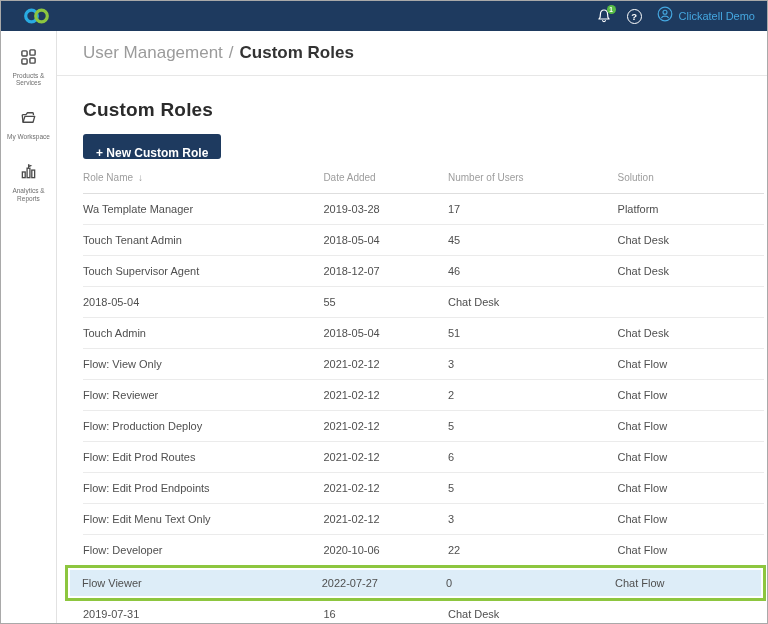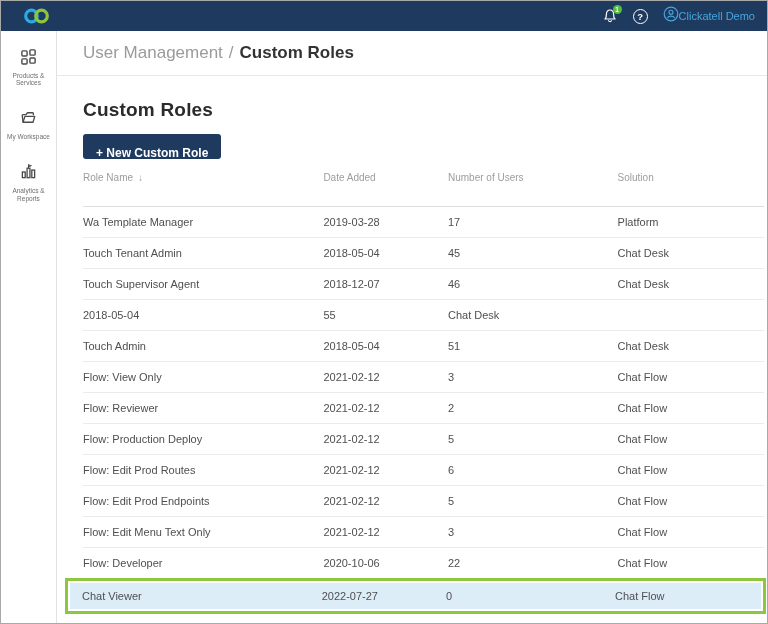--- a/index.html
+++ b/index.html
@@ -28,21 +28,21 @@
     background:#57bb46; border-radius:50%;
     color:#fff; font-size:6.5px; font-weight:bold;
     display:flex; align-items:center; justify-content:center;
   }
   .help-btn {
     width:15px; height:15px; border:1.3px solid #fff; border-radius:50%;
     color:#fff; font-size:9.5px; font-weight:bold;
     display:flex; align-items:center; justify-content:center;
     cursor:pointer;
   }
-  .user-chip { display:flex; align-items:center; cursor:pointer; }
+  .user-chip { display:flex; align-items:center; gap:6px; cursor:pointer; }
   .user-name { color:#45a7e0; font-size:11px; }
   
   .body-row { flex:1; display:flex; min-height:0; }
   .sidebar {
     flex:0 0 56px; width:56px;
     border-right:1px solid #e2e2e2;
     display:flex; flex-direction:column; align-items:center;
     padding-top:17px; gap:23px;
   }
   .side-item { display:flex; flex-direction:column; align-items:center; gap:3px; width:100%; cursor:pointer; }
@@ -67,21 +67,21 @@
   .btn-primary {
     margin-top:13px; display:inline-block;
     background:#1e3a5f; color:#fff;
     border:none; border-radius:3px;
     font-size:12px; font-weight:bold; font-family:inherit;
     height:25px; padding:12px 13px; cursor:pointer;
   }
   
   .thead {
     display:grid; grid-template-columns:35.3% 18.3% 24.9% auto;
-    margin-top:11px; padding-bottom:23px;
+    margin-top:11px; padding-bottom:10px;
     border-bottom:1px solid #dedede;
     font-size:10px; color:#9d9d9d;
   }
   .th { display:flex; align-items:center; cursor:pointer; }
   .sort-arrow { margin-left:5px; font-size:10px; color:#9d9d9d; }
   .row {
     display:grid; grid-template-columns:35.3% 18.3% 24.9% auto;
     height:31px; align-items:center;
     border-bottom:1px solid #ebebeb;
     font-size:11px; color:#4f4f4f;
@@ -267,21 +267,21 @@
     <div class="cell">Chat Flow</div>
   </div>
             <div class="row">
     <div class="cell">Flow: Developer</div>
     <div class="cell">2020-10-06</div>
     <div class="cell">22</div>
     <div class="cell">Chat Flow</div>
   </div>
             <div class="hl-band">
               <div class="row">
-    <div class="cell">Chat Viewer</div>
+    <div class="cell">Flow Viewer</div>
     <div class="cell">2022-07-27</div>
     <div class="cell">0</div>
     <div class="cell">Chat Flow</div>
   </div>
             </div>
             <div class="row">
     <div class="cell">2019-07-31</div>
     <div class="cell">16</div>
     <div class="cell">Chat Desk</div>
   </div>

